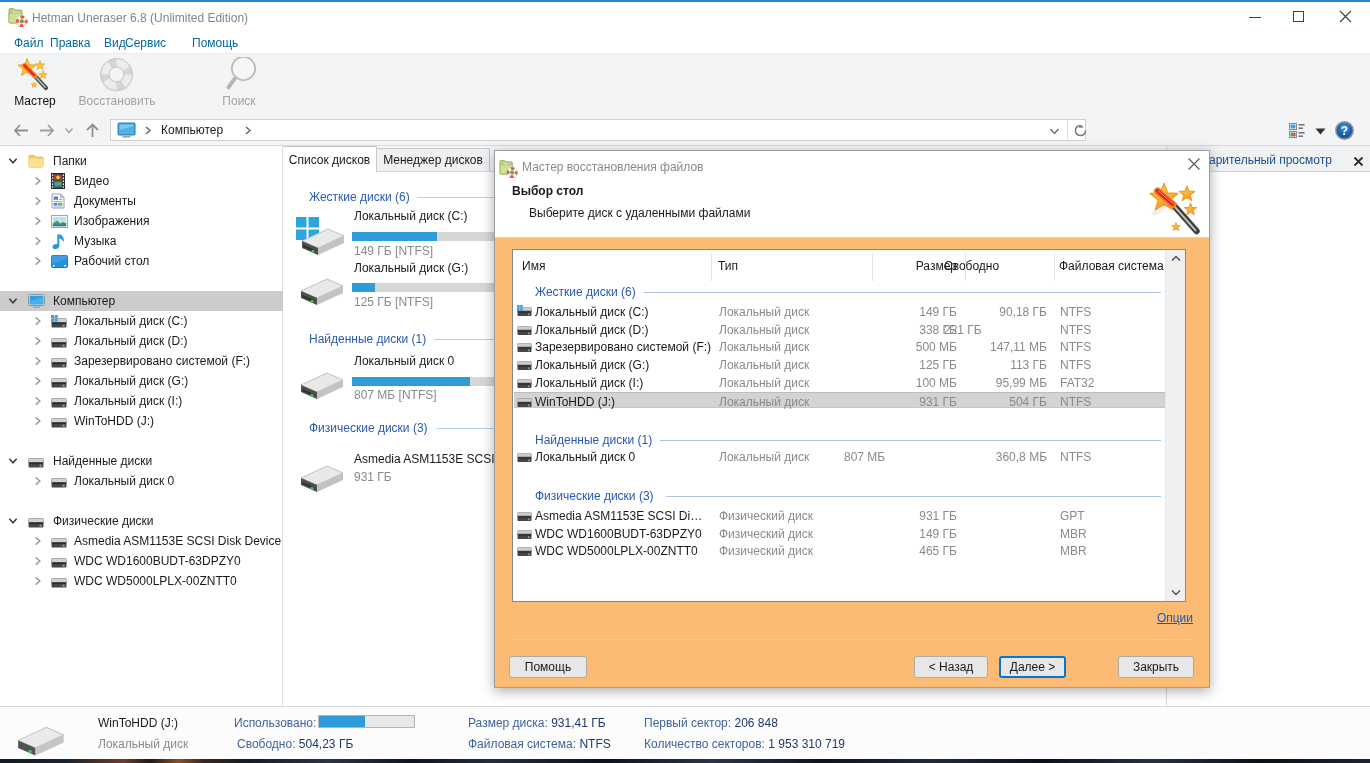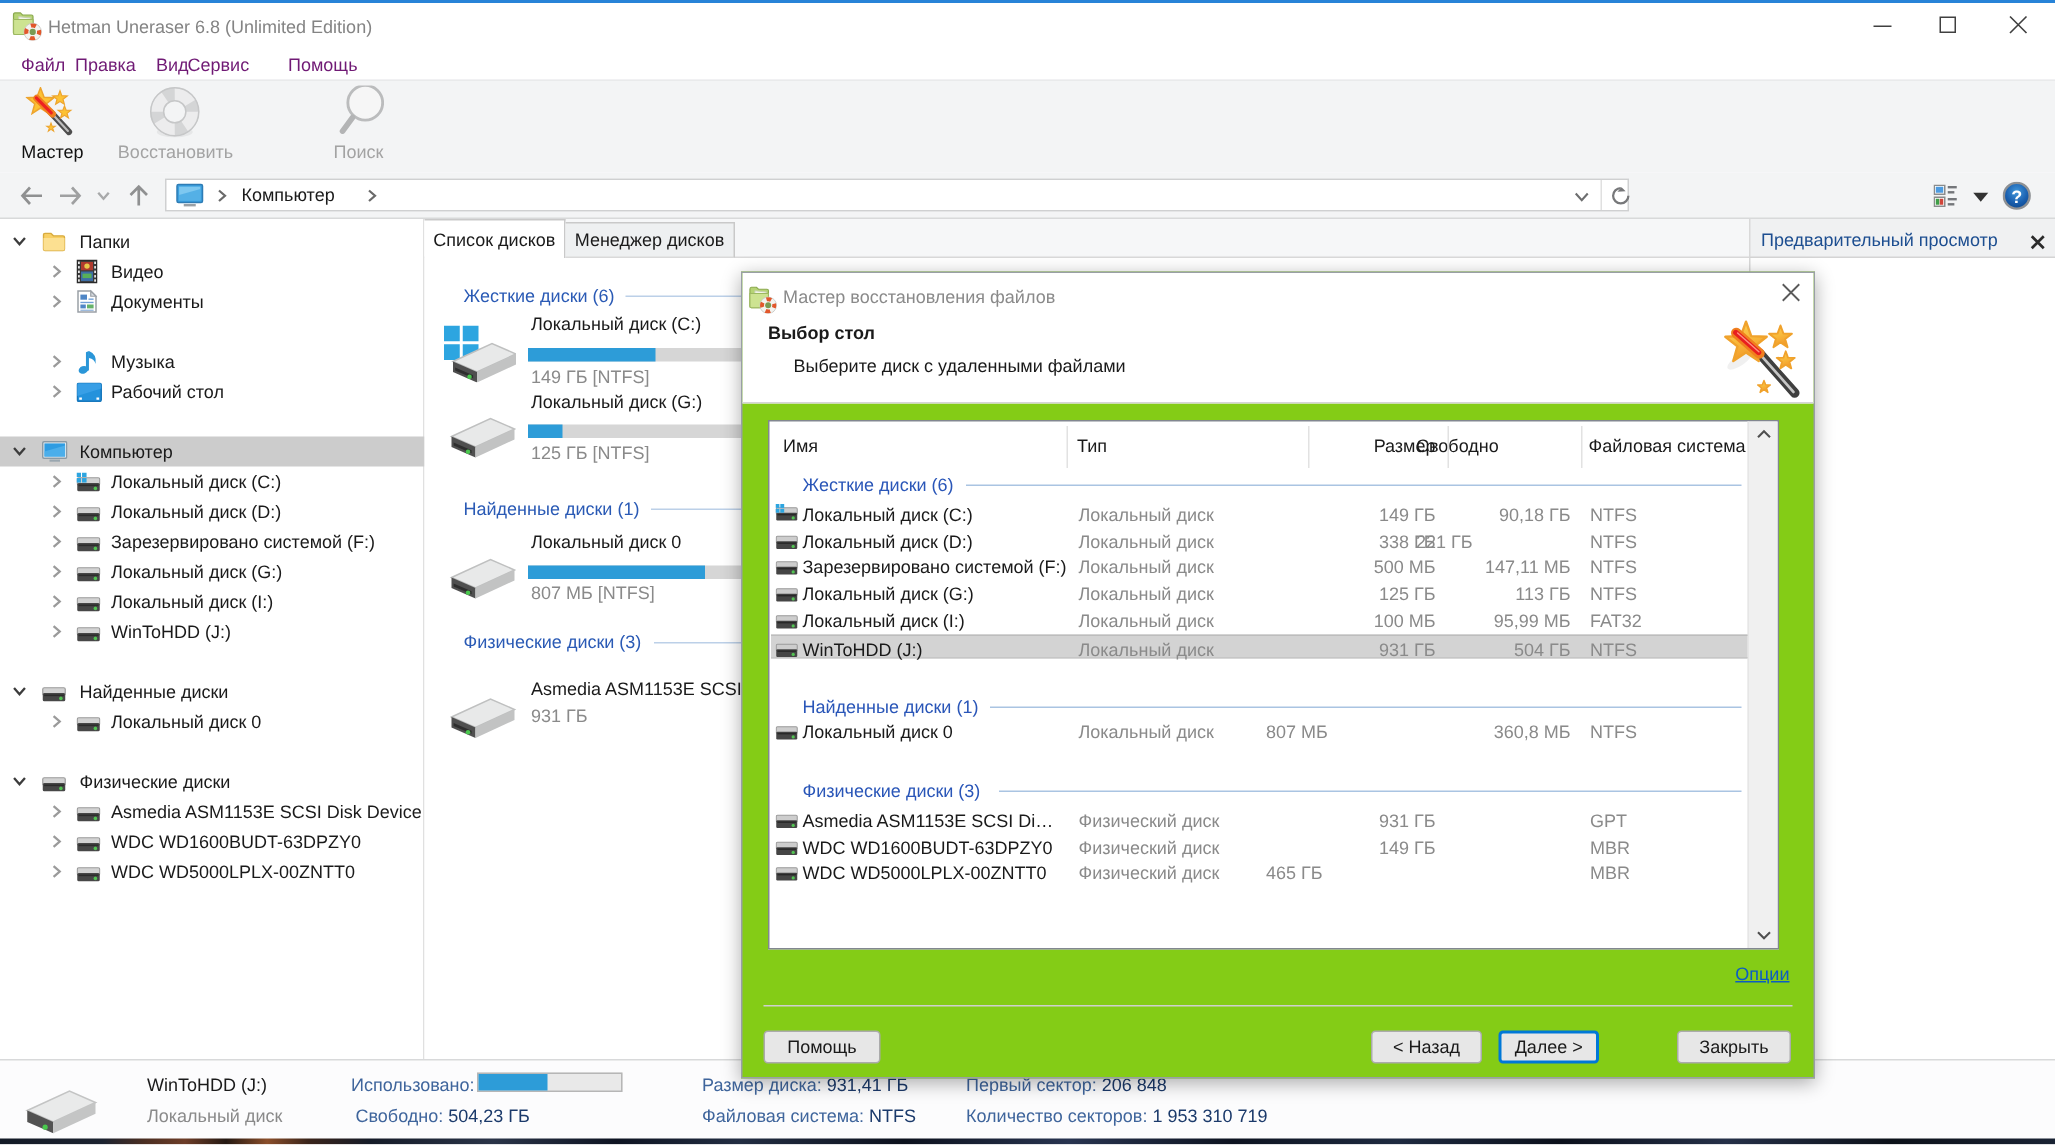--- a/index.html
+++ b/index.html
@@ -5,21 +5,21 @@
   html,body{margin:0;padding:0;}
   #root{position:relative;width:1370px;height:763px;background:#fff;overflow:hidden;
     font-family:"Liberation Sans",sans-serif;font-size:12px;color:#1a1a1a;}
   .abs{position:absolute;}
   .gray{color:#8a8a8a;}
   
   #topline{left:0;top:0;width:1370px;height:2px;background:#2783d8;}
   #titlebar{left:0;top:2px;width:1370px;height:29px;background:#ffffff;}
   #titletext{left:32px;top:9px;color:#848484;font-size:12px;}
   #menubar{left:0;top:31px;width:1370px;height:22px;background:#ffffff;}
-  .mitem{position:absolute;top:5px;font-size:12px;color:#701a75;}
+  .mitem{position:absolute;top:5px;font-size:12px;color:#0369a1;}
   #toolbar{left:0;top:53px;width:1370px;height:62px;background:#f3f4f5;border-top:1px solid #e9eaeb;box-sizing:border-box;}
   .tlabel{position:absolute;top:40px;font-size:12px;text-align:center;}
   #addrrow{left:0;top:115px;width:1370px;height:31px;background:#f3f4f5;border-bottom:1px solid #d8d9da;box-sizing:border-box;}
   #addrbox{left:110px;top:4px;width:976px;height:22px;background:#fff;border:1px solid #cfd0d1;box-sizing:border-box;}
   
   #content{left:0;top:146px;width:1370px;height:560px;background:#fff;}
   #tree{left:0;top:0;width:283px;height:560px;background:#fff;border-right:1px solid #e0e0e0;box-sizing:border-box;}
   .trow{position:absolute;left:0;width:283px;height:20px;}
   .trow .txt{position:absolute;top:3px;font-size:12px;white-space:nowrap;}
   .chev{position:absolute;width:10px;height:10px;}
@@ -33,21 +33,21 @@
   
   #tabstrip{left:283px;top:0;width:883px;height:26px;background:#f6f7f8;border-bottom:1px solid #d9d9d9;box-sizing:border-box;}
   #tab1{left:283px;top:0;width:94px;height:26px;background:#fff;border-right:1px solid #c9c9c9;border-top:1px solid #c9c9c9;box-sizing:border-box;text-align:center;line-height:27px;}
   #tab2{left:377px;top:2px;width:113px;height:24px;background:#eef0f1;border:1px solid #c9c9c9;border-left:none;box-sizing:border-box;text-align:center;line-height:23px;border-bottom:1px solid #d9d9d9;}
   
   #statusbar{left:0;top:706px;width:1370px;height:53px;background:#fcfcfd;border-top:1px solid #d8d9da;box-sizing:border-box;}
   .slabel{color:#3f659c;}
   .sval{color:#1b3a6b;}
   #botstrip{left:0;top:759px;width:1370px;height:4px;background:#10151d;}
   
-  #dialog{left:494px;top:150px;width:716px;height:538px;background:#84cc16;border:1px solid #999fa5;box-sizing:border-box;box-shadow:0 3px 12px rgba(0,0,0,0.33);margin-top:31px;}
+  #dialog{left:494px;top:150px;width:716px;height:538px;background:#fdba74;border:1px solid #999fa5;box-sizing:border-box;box-shadow:0 3px 12px rgba(0,0,0,0.33);}
   #dlghead{position:absolute;left:0;top:0;width:714px;height:86px;background:#fff;border-bottom:1px solid #d5d5d5;}
   #dlgtable{position:absolute;left:17px;top:98px;width:674px;height:353px;background:#fff;border:1px solid #828790;box-sizing:border-box;}
   .drow{position:absolute;left:1px;width:652px;height:18px;}
   .dcell{position:absolute;top:2px;white-space:nowrap;}
   .btn{position:absolute;top:505px;height:22px;background:#e7e7e7;border:1px solid #ababab;box-sizing:border-box;text-align:center;line-height:20px;font-size:12px;border-radius:3px;}
 </style>
 </head>
 <body>
 <div id="root">
   <div class="abs" id="topline"></div>
@@ -212,20 +212,32 @@
             <path d="M1 1 L9.5 1 L13 4.5 L13 15 L1 15 Z" fill="#fff" stroke="#9aa0a6" stroke-width="1"></path>
             <path d="M9.5 1 L9.5 4.5 L13 4.5 Z" fill="#d8dce0" stroke="#9aa0a6" stroke-width="0.8"></path>
             <rect x="2.6" y="3.4" width="4.4" height="3.4" fill="#4f86c6"></rect>
             <rect x="8" y="6" width="3.4" height="0.9" fill="#6f9fd8"></rect>
             <rect x="2.6" y="8.2" width="8.8" height="0.9" fill="#6f9fd8"></rect>
             <rect x="2.6" y="10" width="3.6" height="2.6" fill="#4f86c6"></rect>
             <rect x="7" y="10" width="4.4" height="2.6" fill="#67b36b"></rect>
             <rect x="2.6" y="13.4" width="8.8" height="0.9" fill="#9ab8dd"></rect>
           </svg>
         <span class="txt" style="left:74px;">Документы</span>
+      </div>
+      <div class="trow" style="top:65px;">
+        <svg class="chev" style="left:33px;top:5px" width="9" height="11" viewBox="0 0 9 11">
+            <path d="M2 1.5 L6.5 5.5 L2 9.5" stroke="#9b9b9b" stroke-width="1.7" fill="none"></path>
+          </svg>
+        <svg class="abs" style="left:51px;top:4px" width="17" height="13" viewBox="0 0 17 13">
+            <rect x="0.5" y="0.5" width="16" height="12" fill="#fff" stroke="#a6a6a6"></rect>
+            <rect x="1.8" y="1.8" width="13.4" height="9.4" fill="#bfe0f2"></rect>
+            <path d="M1.8 8.6 L6 5.4 L9.5 8.8 L12 6.8 L15.2 9.4 L15.2 11.2 L1.8 11.2 Z" fill="#4e9e56"></path>
+            <path d="M1.8 9.5 L15.2 7.8 L15.2 11.2 L1.8 11.2 Z" fill="#3b7f87" opacity="0.85"></path>
+          </svg>
+        <span class="txt" style="left:74px;">Изображения</span>
       </div>
       <div class="trow" style="top:85px;">
         <svg class="chev" style="left:33px;top:5px" width="9" height="11" viewBox="0 0 9 11">
             <path d="M2 1.5 L6.5 5.5 L2 9.5" stroke="#9b9b9b" stroke-width="1.7" fill="none"></path>
           </svg>
         <svg class="abs" style="left:52px;top:2px" width="13" height="17" viewBox="0 0 13 17">
             <ellipse cx="3.6" cy="13.6" rx="3.2" ry="2.5" fill="#2a96d8" transform="rotate(-18 3.6 13.6)"></ellipse>
             <polygon points="5.3,1.8 7.3,1.0 7.3,14.0 5.3,14.2" fill="#2a96d8"></polygon>
             <path d="M7.3 1.0 Q12.8 3.2 11.7 9.6 Q11.0 6.4 7.3 5.6 Z" fill="#2a96d8"></path>
           </svg>
@@ -698,21 +710,21 @@
           </div>
         <div class="drow" style="top:292px;">
             <svg class="dcell" style="left:3px;top:3px;" width="15" height="12" viewBox="0 0 15 12">
               <rect x="0.5" y="2.5" width="14" height="4.4" rx="0.8" fill="#cdcdcd" stroke="#9b9b9b" stroke-width="0.7"></rect>
               <rect x="0.5" y="5.8" width="14" height="5.2" rx="0.8" fill="#454545"></rect>
               <rect x="1.3" y="6.6" width="12.4" height="1" fill="#282828"></rect>
               <circle cx="11.8" cy="9.3" r="1.1" fill="#52c352"></circle>
             </svg>
             <span class="dcell" style="left:21px;">WDC WD5000LPLX-00ZNTT0</span>
             <span class="dcell" style="left:205px;color:#8a8a8a;">Физический диск</span>
-            <span class="dcell" style="left:330px;width:113px;color:#8a8a8a;">465 ГБ</span>
+            <span class="dcell" style="left:330px;width:113px;text-align:right;color:#8a8a8a;">465 ГБ</span>
             <span class="dcell" style="left:430px;width:103px;text-align:right;color:#8a8a8a;"></span>
             <span class="dcell" style="left:546px;color:#8a8a8a;">MBR</span>
           </div>
 
       </div>
     </div>
     <span class="abs" style="right:16px;top:460px;color:#0b5cc4;text-decoration:underline;">Опции</span>
     <div class="abs" style="left:14px;top:488px;width:686px;height:1px;background:#cfcfcf;"></div>
     <div class="btn" style="left:14px;width:78px;">Помощь</div>
     <div class="btn" style="left:419px;width:74px;">&lt; Назад</div>

